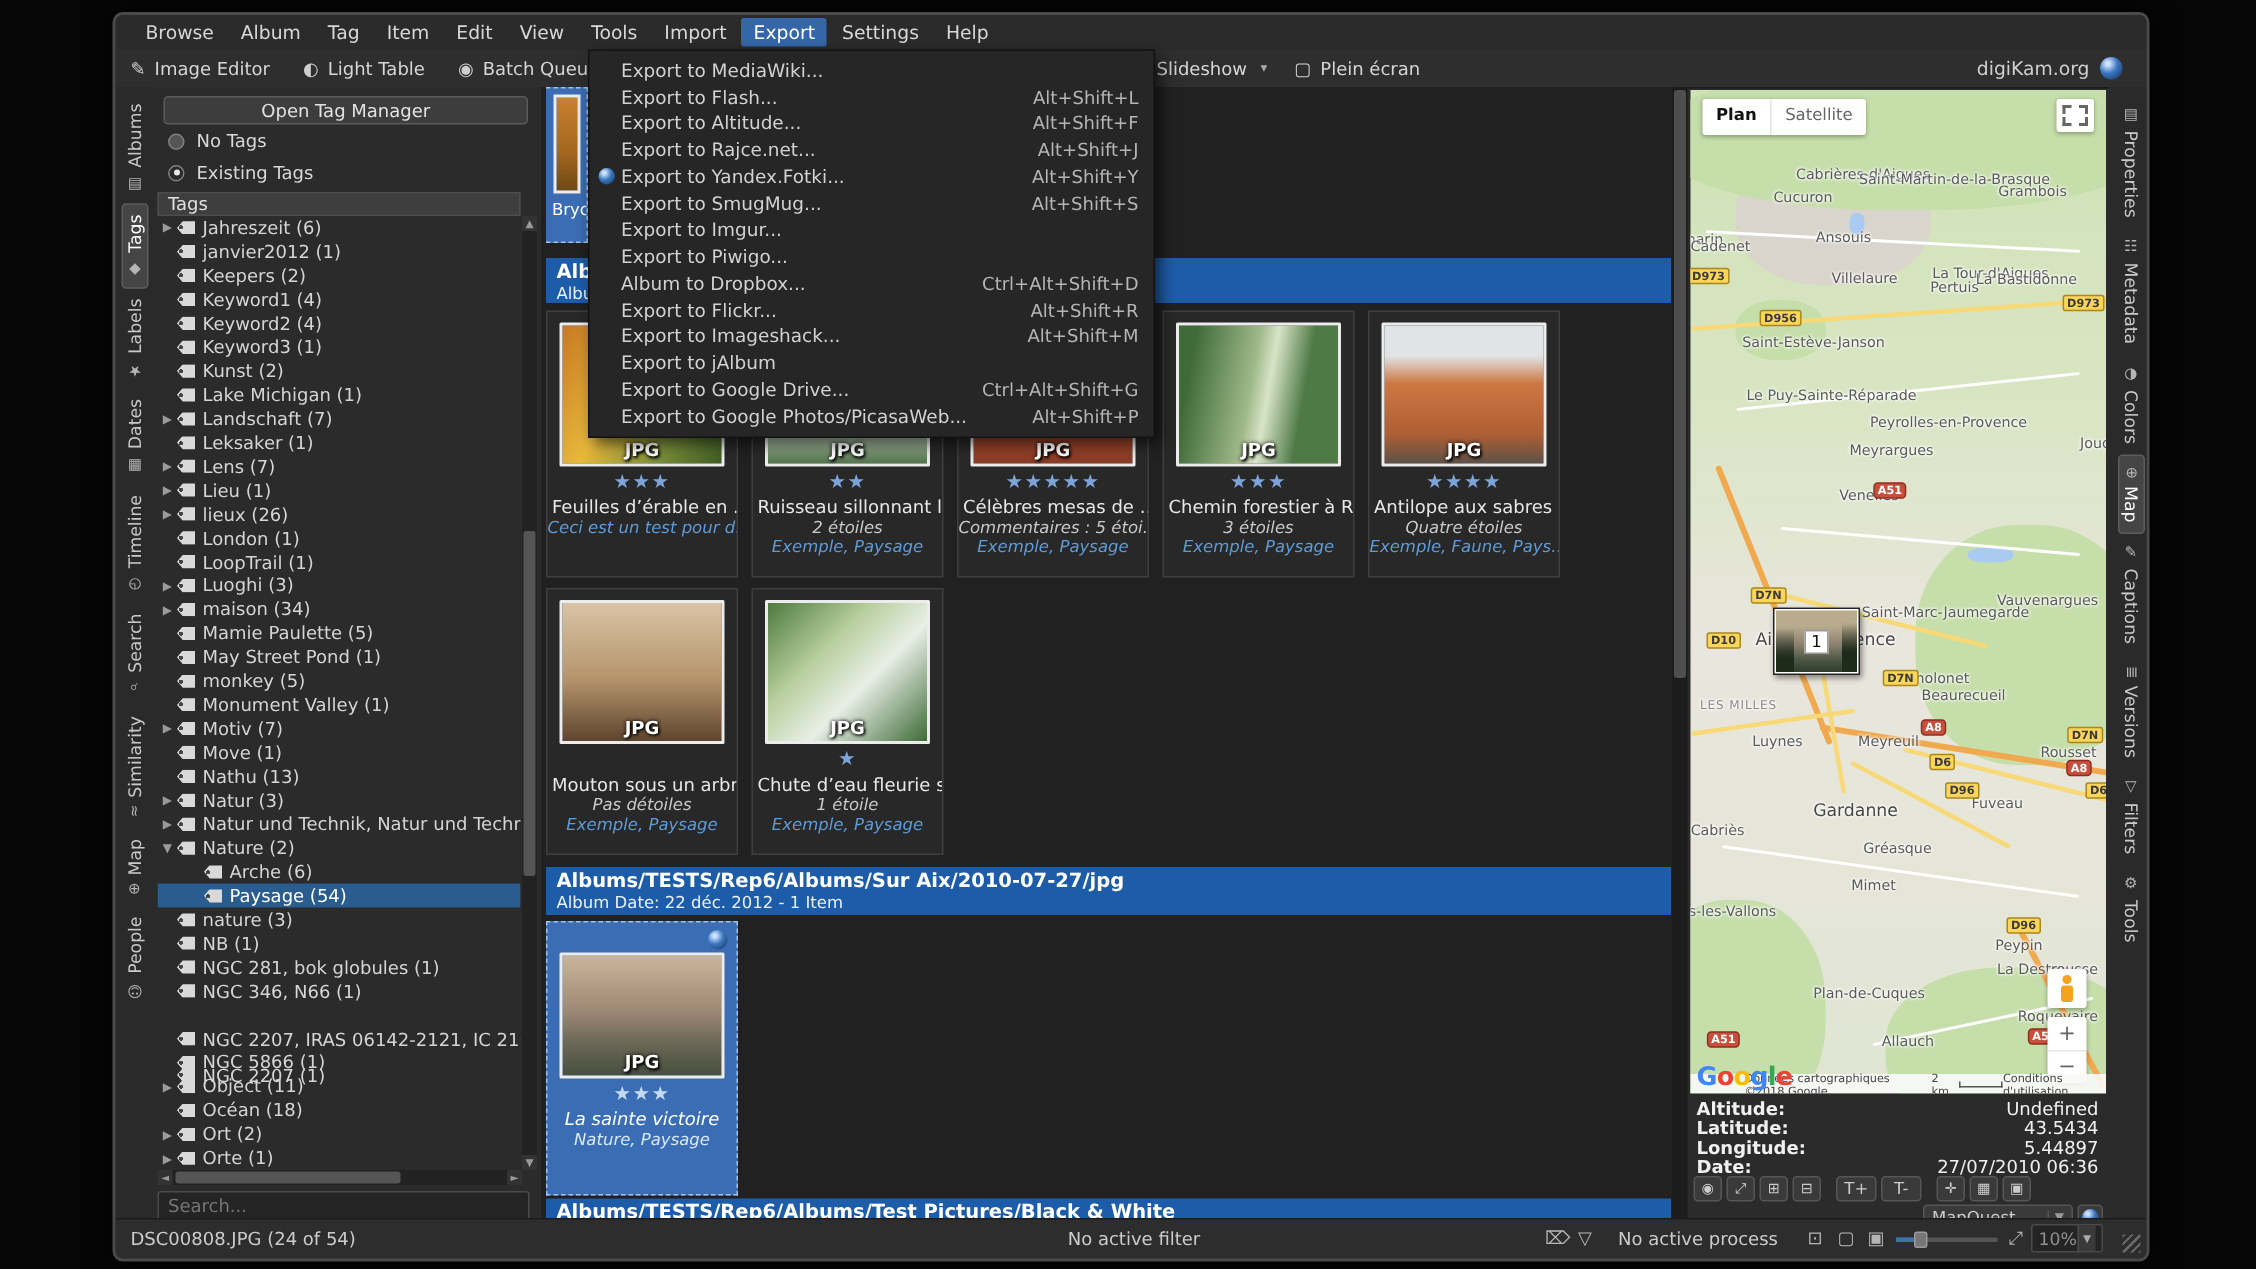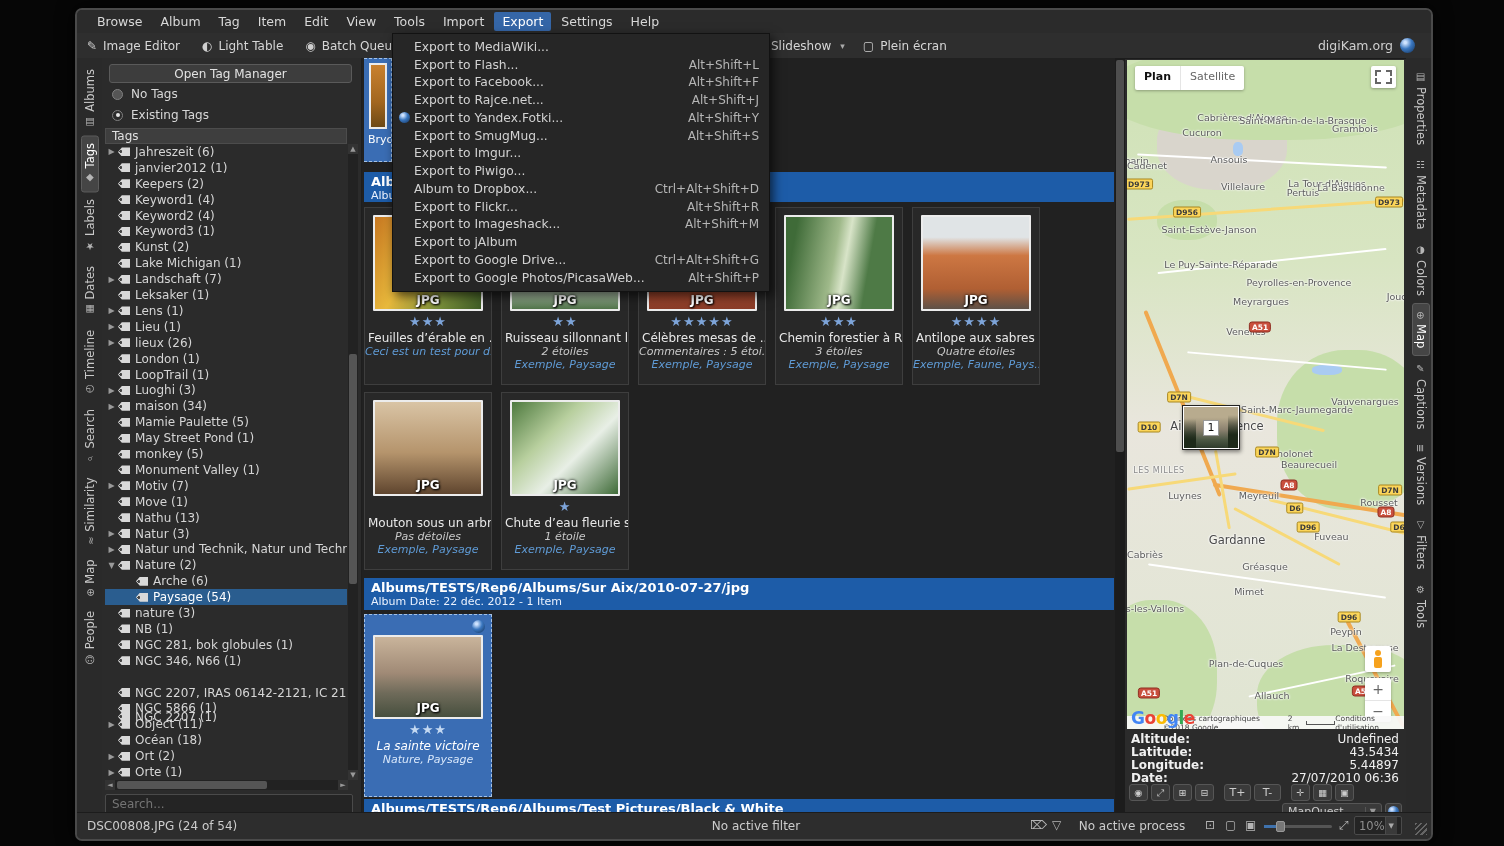--- a/index.html
+++ b/index.html
@@ -255,21 +255,21 @@
         <span class="xlab">Export to MediaWiki...</span>
         <span class="xsc"></span>
       </div>
       <div class="xrow">
         <span class="xic"></span>
         <span class="xlab">Export to Flash...</span>
         <span class="xsc">Alt+Shift+L</span>
       </div>
       <div class="xrow">
         <span class="xic"></span>
-        <span class="xlab">Export to Facebook...</span>
+        <span class="xlab">Export to Altitude...</span>
         <span class="xsc">Alt+Shift+F</span>
       </div>
       <div class="xrow">
         <span class="xic"></span>
         <span class="xlab">Export to Rajce.net...</span>
         <span class="xsc">Alt+Shift+J</span>
       </div>
       <div class="xrow">
         <span class="xic globe"></span>
         <span class="xlab">Export to Yandex.Fotki...</span>
@@ -453,21 +453,21 @@
           <span>Landschaft (7)</span>
         </div>
         <div class="trow" style="top: 143.1px;">
           <span class="tarrow"></span>
           <span class="tico"></span>
           <span>Leksaker (1)</span>
         </div>
         <div class="trow" style="top: 159px;">
           <span class="tarrow">▶</span>
           <span class="tico"></span>
-          <span>Lens (1)</span>
+          <span>Lens (7)</span>
         </div>
         <div class="trow" style="top: 174.9px;">
           <span class="tarrow">▶</span>
           <span class="tico"></span>
           <span>Lieu (1)</span>
         </div>
         <div class="trow" style="top: 190.8px;">
           <span class="tarrow">▶</span>
           <span class="tico"></span>
           <span>lieux (26)</span>

